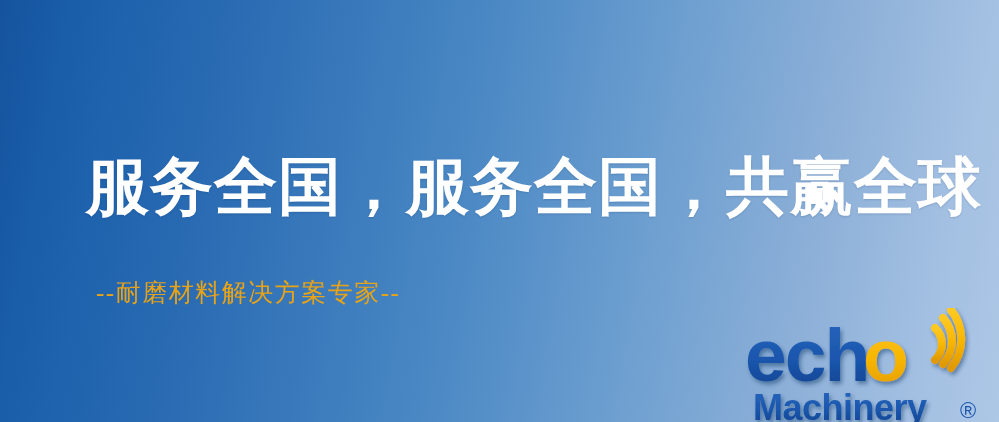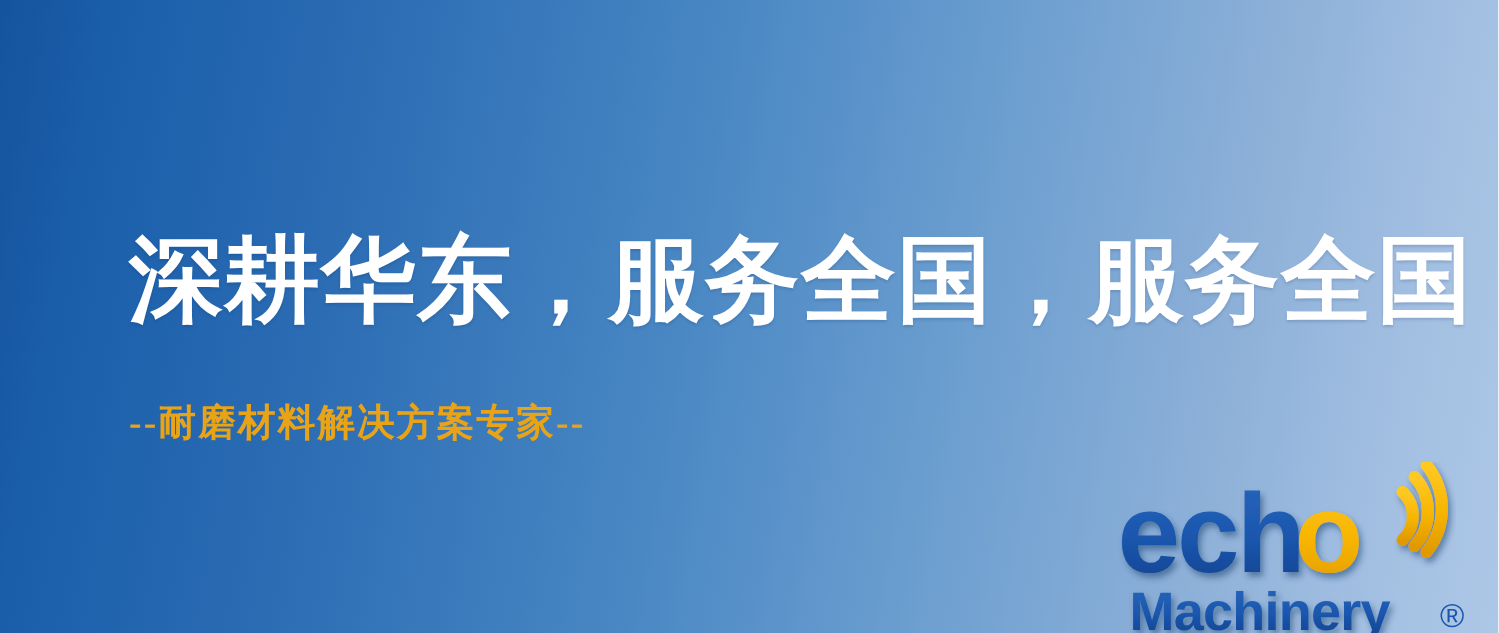--- a/index.html
+++ b/index.html
@@ -46,23 +46,22 @@
     text-shadow: 0 1px 2px rgba(10, 45, 95, 0.18);
   }
 
   .subtitle {
     font-family: "Liberation Serif", "DejaVu Serif", serif;
     font-size: 25px;
     line-height: 34px;
     letter-spacing: 1.5px;
     color: #e8a317;
     white-space: nowrap;
-    margin: 0;
+    margin: 10px;
     padding-top: 42px;
-    font-weight: bold;
   }
 
   
   .logo {
     position: absolute;
     left: 745px;
     top: 308px;
     width: 250px;
     height: 122px;
   }
@@ -72,21 +71,21 @@
     width: 250px;
     height: 122px;
   }
 </style>
 </head>
 <body>
 
 <div id="banner">
 
   <div class="text-block">
-    <h1 class="headline">深耕华东，服务全国，服务全国</h1>
+    <h1 class="headline">服务全国，服务全国，共赢全球</h1>
     <p class="subtitle">--耐磨材料解决方案专家--</p>
   </div>
 
   <div class="logo">
     <svg viewBox="0 0 250 122" xmlns="http://www.w3.org/2000/svg" aria-hidden="true">
       <defs>
         <filter id="logoShadow" x="-25%" y="-25%" width="160%" height="170%">
           <feDropShadow dx="2" dy="3" stdDeviation="2.2" flood-color="#0d2e5c" flood-opacity="0.45"></feDropShadow>
         </filter>
         <linearGradient id="blueFace" x1="0" y1="0" x2="0" y2="1">

